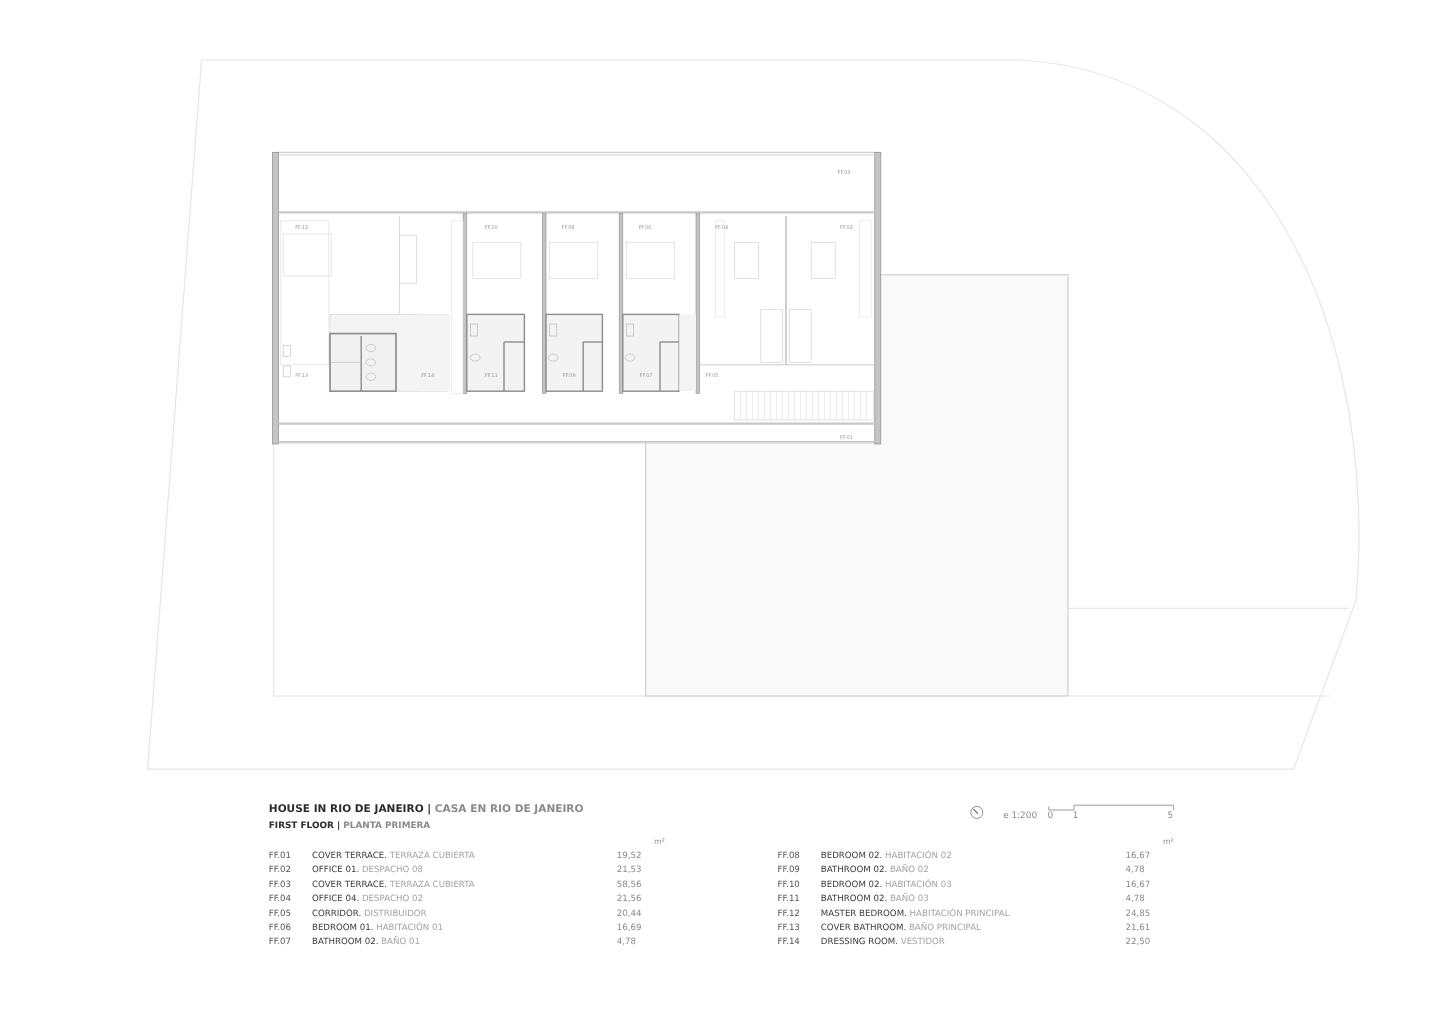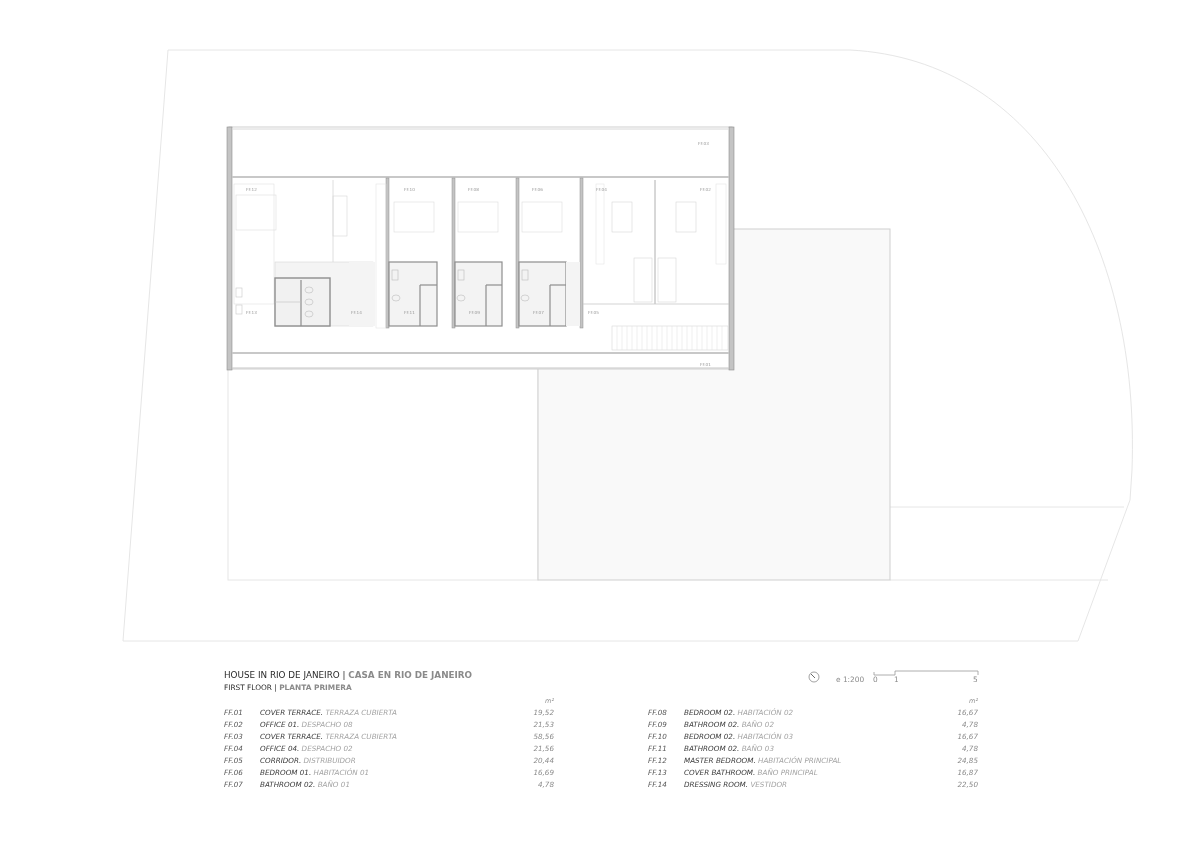--- a/index.html
+++ b/index.html
@@ -1,30 +1,30 @@
 <!DOCTYPE html>
 <html><head>
   <meta charset="utf-8">
   <style>
     html, body { margin: 0; padding: 0; background: #ffffff; }
     body { width: 1200px; height: 849px; position: relative; overflow: hidden;
            font-family: "DejaVu Sans", sans-serif; color: #3a3a3a; }
     #plan { position: absolute; left: 0; top: 0; }
     .title-block { position: absolute; left: 224px; top: 669px; font-size: 8.8px; line-height: 13px; }
-    .title-block .b { color: #2b2b2b; font-weight: normal; }
+    .title-block .b { color: #2b2b2b; font-weight: bold; }
     .title-block .l { color: #8a8a8a; font-weight: bold; }
     .title-block .sub { font-size: 7.4px; line-height: 11px; }
-    .col { position: absolute; top: 697px; width: 330px; font-style: italic; }
+    .col { position: absolute; top: 697px; width: 330px; }
     .col .unit { text-align: right; color: #8c8c8c; font-size: 6.5px; height: 9px; line-height: 9px; }
     .row { display: flex; height: 12.1px; align-items: center; font-size: 7.2px; }
     .row .code { width: 36px; color: #555; }
     .row .name { flex: 1; white-space: nowrap; }
     .row .name .en { color: #3a3a3a; }
     .row .name .es { color: #a3a3a3; }
-    .row .area { width: 40px; text-align: right; color: #8a8a8a; }
+    .row .area { width: 40px; text-align: left; color: #8a8a8a; }
     .scale { position: absolute; left: 806px; top: 668px; font-size: 7.4px; color: #8a8a8a; }
     .scale .ratio { position: absolute; left: 30px; top: 7px; white-space: nowrap; }
     .scale .t0 { position: absolute; left: 67px; top: 7px; }
     .scale .t1 { position: absolute; left: 88px; top: 7px; }
     .scale .t5 { position: absolute; left: 167px; top: 7px; }
     .room-label { font-family: "DejaVu Sans", sans-serif; font-size: 4.2px; fill: #9a9a9a; }
   </style>
 </head>
 <body>
 
@@ -211,20 +211,20 @@
       <span class="area">4,78</span>
     </div>
     <div class="row">
       <span class="code">FF.12</span>
       <span class="name"><span class="en">MASTER BEDROOM.</span><span class="es"> HABITACIÓN PRINCIPAL</span></span>
       <span class="area">24,85</span>
     </div>
     <div class="row">
       <span class="code">FF.13</span>
       <span class="name"><span class="en">COVER BATHROOM.</span><span class="es"> BAÑO PRINCIPAL</span></span>
-      <span class="area">16,87</span>
+      <span class="area">21,61</span>
     </div>
     <div class="row">
       <span class="code">FF.14</span>
       <span class="name"><span class="en">DRESSING ROOM.</span><span class="es"> VESTIDOR</span></span>
       <span class="area">22,50</span>
     </div>
   </div>
 
 </body></html>

